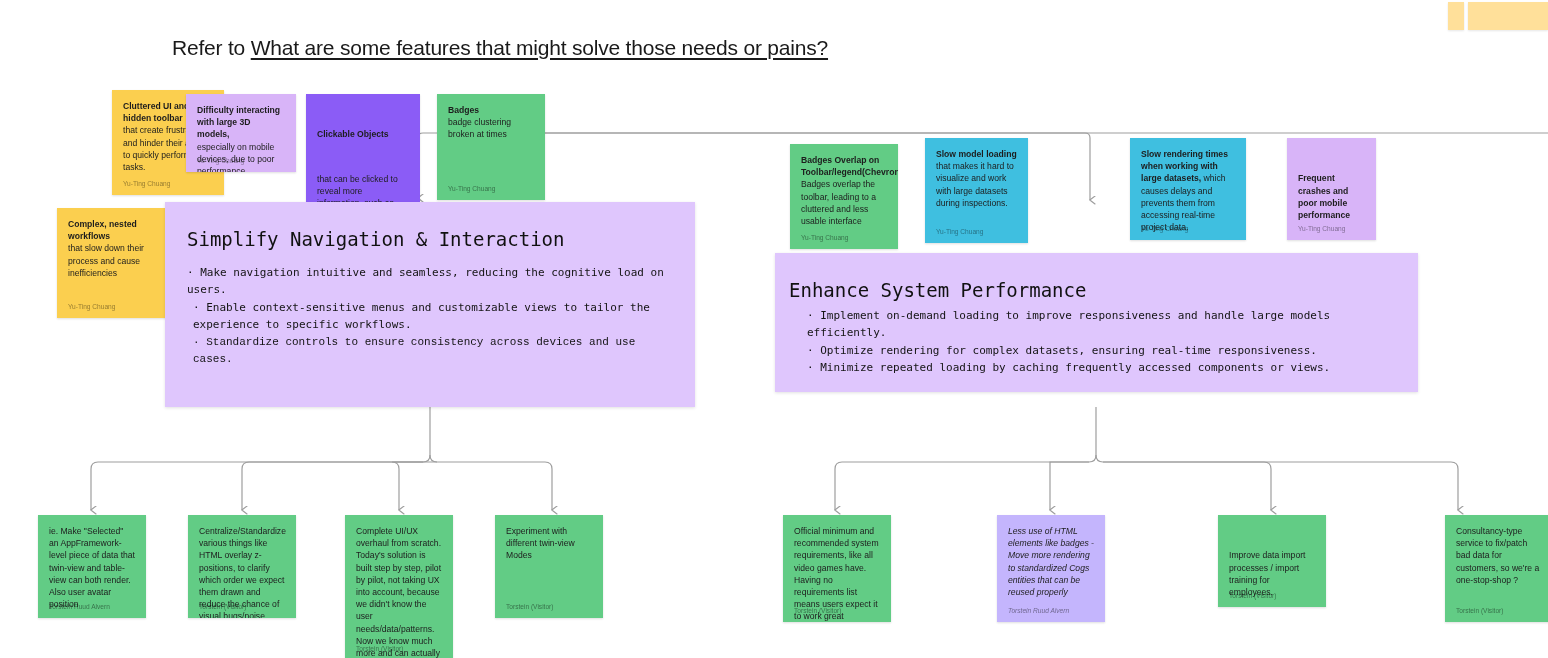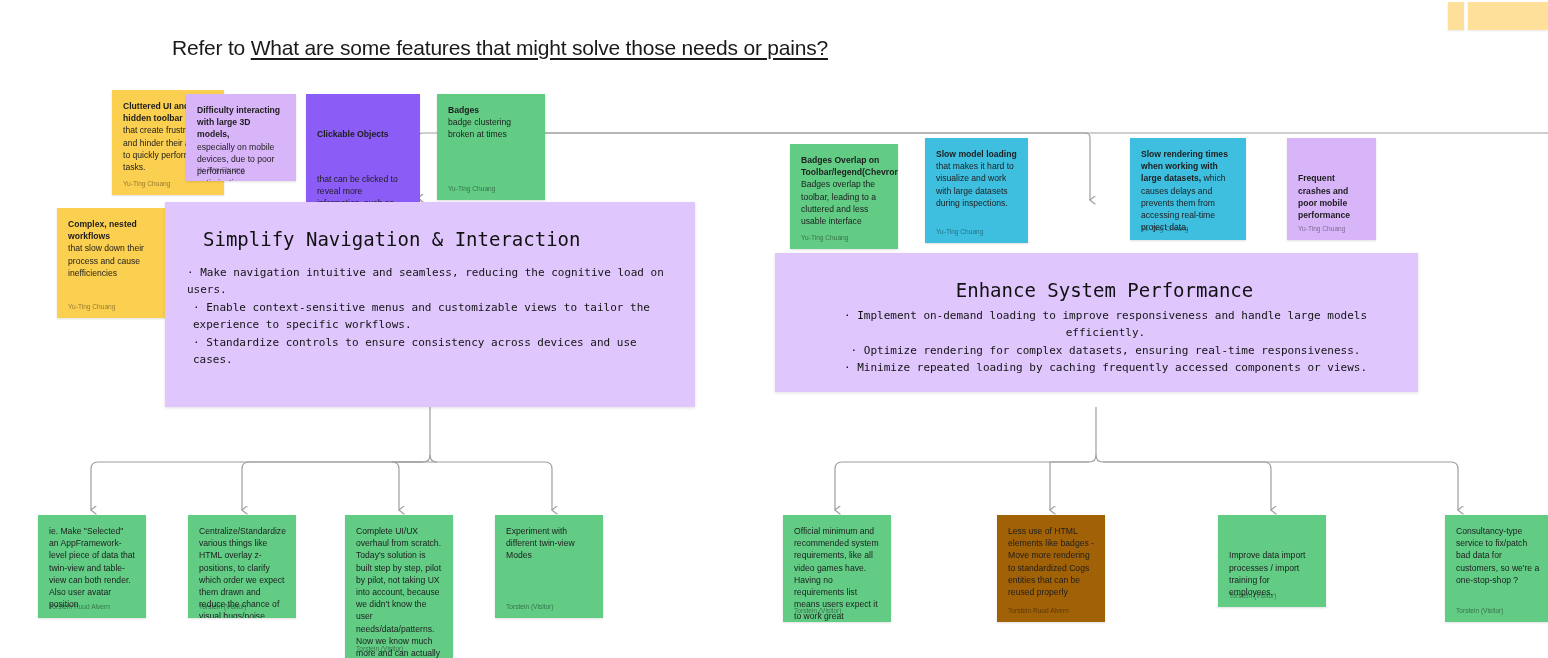--- a/index.html
+++ b/index.html
@@ -51,39 +51,39 @@
 
   
   .card{
     position:absolute;
     box-sizing:border-box;
     background:#dfc6fd;
     box-shadow:0 1px 3px rgba(0,0,0,.12);
     padding:18px 22px;
   }
   .card h2{
-    margin:0 0 14px 16px;
+    margin:0 0 14px 0;
     font-family:"DejaVu Sans Mono","Liberation Mono",monospace;
     font-size:19px;
     font-weight:normal;
     color:#111;
     letter-spacing:0px;
   }
   .card.tight h2{margin-bottom:6px;}
   .card ul{
     margin:0;padding:0;list-style:none;
     font-family:"DejaVu Sans Mono","Liberation Mono",monospace;
     font-size:11px;
     line-height:1.58;
     color:#141414;
   }
   .card ul li{white-space:pre-wrap;}
   .card.indent ul li:nth-child(1){padding-left:0px;}
   .card.indent ul li:nth-child(2){padding-left:6px;}
-  .card.indent ul li:nth-child(3){padding-left:6px;}
+  .card.indent ul li:nth-child(3){padding-left:6px;font-family:Liberation Mono, monospace;}
 
   .corner-note{
     position:absolute;
     background:#ffe09a;
     box-shadow:0 1px 2px rgba(0,0,0,.10);
   }
 </style>
 </head>
 <body>
 
@@ -119,21 +119,21 @@
       <path d="M1103,462 L1451,462 Q1458,462 1458,469 L1458,510" marker-end="url(#ah)"></path>
     </g>
   </svg>
 
   <div class="note" style="left:64px;top:90px;width:112px;height:105px;background:#fbcf4f;margin-left:48px;">
     <span class="ttl">Cluttered UI and hidden toolbar</span>
     <span class="body">that create frustration and hinder their ability to quickly perform tasks.</span>
     <span class="author">Yu-Ting Chuang</span>
   </div>
 
-  <div class="note" style="left:186px;top:94px;width:110px;height:87px;background:#d8b4f8;">
+  <div class="note" style="left:186px;top:94px;width:110px;height:78px;background:#d8b4f8;">
     <span class="ttl">Difficulty interacting with large 3D models,</span>
     <span class="body">especially on mobile devices, due to poor performance optimization.</span>
     <span class="author">Yu-Ting Chuang</span>
   </div>
 
   <div class="note" style="left:306px;top:94px;width:114px;height:126px;background:#8b5cf6;white-space:pre-wrap;">
     <span class="ttl" style="margin-bottom:8px;">Clickable Objects</span>
     <span class="body">that can be clicked to reveal more information, such as equipment details, status, and performance data.
 (Left click and multi - select, Chevron )</span>
     <span class="author">Yu-Ting Chuang</span>
@@ -177,21 +177,21 @@
 
   <div class="card indent" style="left:165px;top:202px;width:530px;height:205px;padding:26px 22px;">
     <h2>Simplify Navigation &amp; Interaction</h2>
     <ul>
       <li>· Make navigation intuitive and seamless, reducing the cognitive load on users.</li>
       <li>· Enable context-sensitive menus and customizable views to tailor the experience to specific workflows.</li>
       <li>· Standardize controls to ensure consistency across devices and use cases.</li>
     </ul>
   </div>
 
-  <div class="card tight" style="left:775px;top:253px;width:643px;height:139px;padding:26px 14px 18px 14px;text-align:center;">
+  <div class="card tight" style="left:775px;top:253px;width:643px;height:139px;padding:26px 14px 18px 14px;">
     <h2>Enhance System Performance</h2>
     <ul style="padding-left:18px;">
       <li>· Implement on-demand loading to improve responsiveness and handle large models efficiently.</li>
       <li>· Optimize rendering for complex datasets, ensuring real-time responsiveness.</li>
       <li>· Minimize repeated loading by caching frequently accessed components or views.</li>
     </ul>
   </div>
 
   <div class="note green" style="left:38px;top:515px;width:108px;height:103px;background:#62cc85;">
     <span class="body">ie. Make "Selected" an AppFramework-level piece of data that twin-view and table-view can both render. Also user avatar position</span>
@@ -211,21 +211,21 @@
   <div class="note green" style="left:495px;top:515px;width:108px;height:103px;background:#62cc85;">
     <span class="body">Experiment with different twin-view Modes</span>
     <span class="author">Torstein (Visitor)</span>
   </div>
 
   <div class="note green" style="left:783px;top:515px;width:108px;height:107px;background:#62cc85;">
     <span class="body">Official minimum and recommended system requirements, like all video games have. Having no requirements list means users expect it to work great everywhere.</span>
     <span class="author">Torstein (Visitor)</span>
   </div>
 
-  <div class="note green" style="left:997px;top:515px;width:108px;height:107px;background:#a16207;">
+  <div class="note green" style="left:997px;top:515px;width:108px;height:107px;background:#c4b5fd;font-style:italic;">
     <span class="body">Less use of HTML elements like badges - Move more rendering to standardized Cogs entities that can be reused properly</span>
     <span class="author">Torstein Ruud Alvern</span>
   </div>
 
   <div class="note green" style="left:1218px;top:515px;width:108px;height:92px;background:#62cc85;white-space:pre-wrap;">
     <span class="body">Improve data import processes / import training for employees.
 
 
 improve tooling</span>
     <span class="author">Torstein (Visitor)</span>

